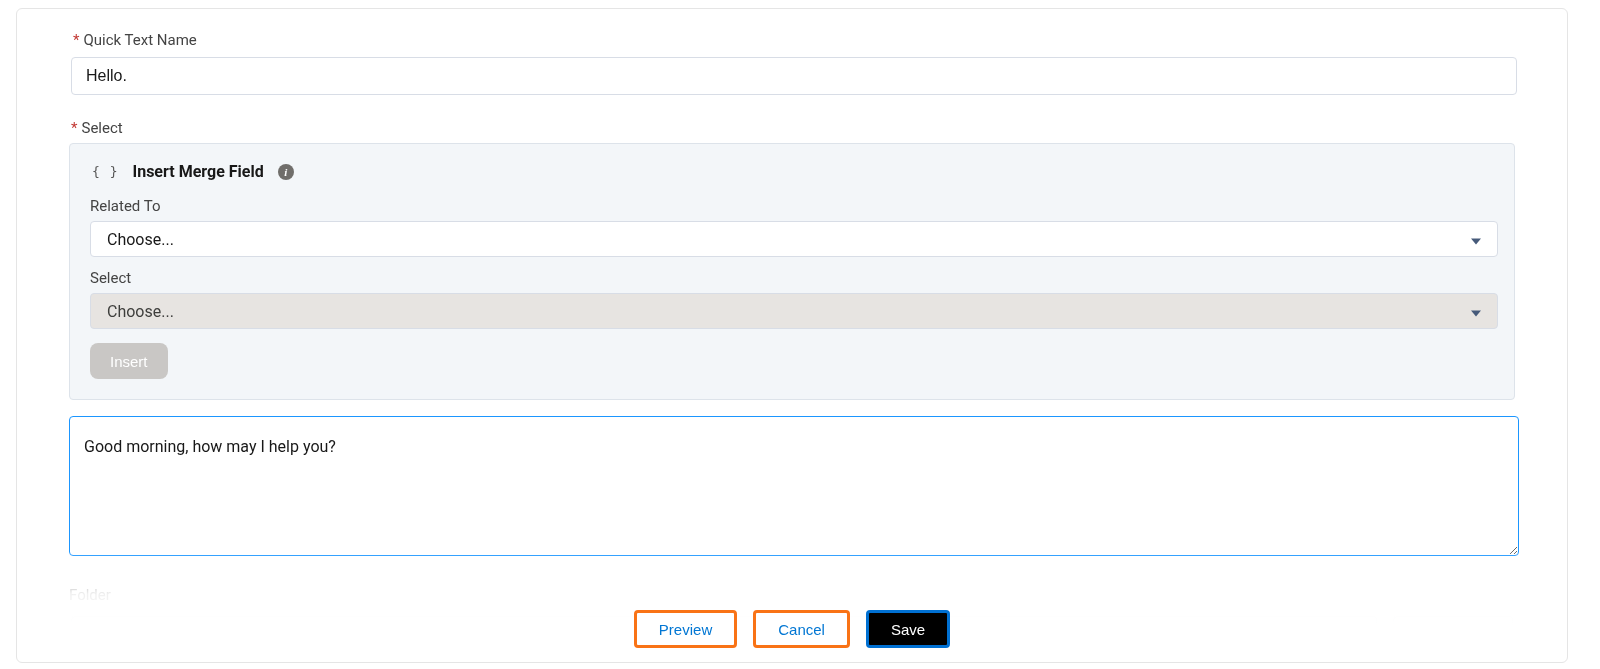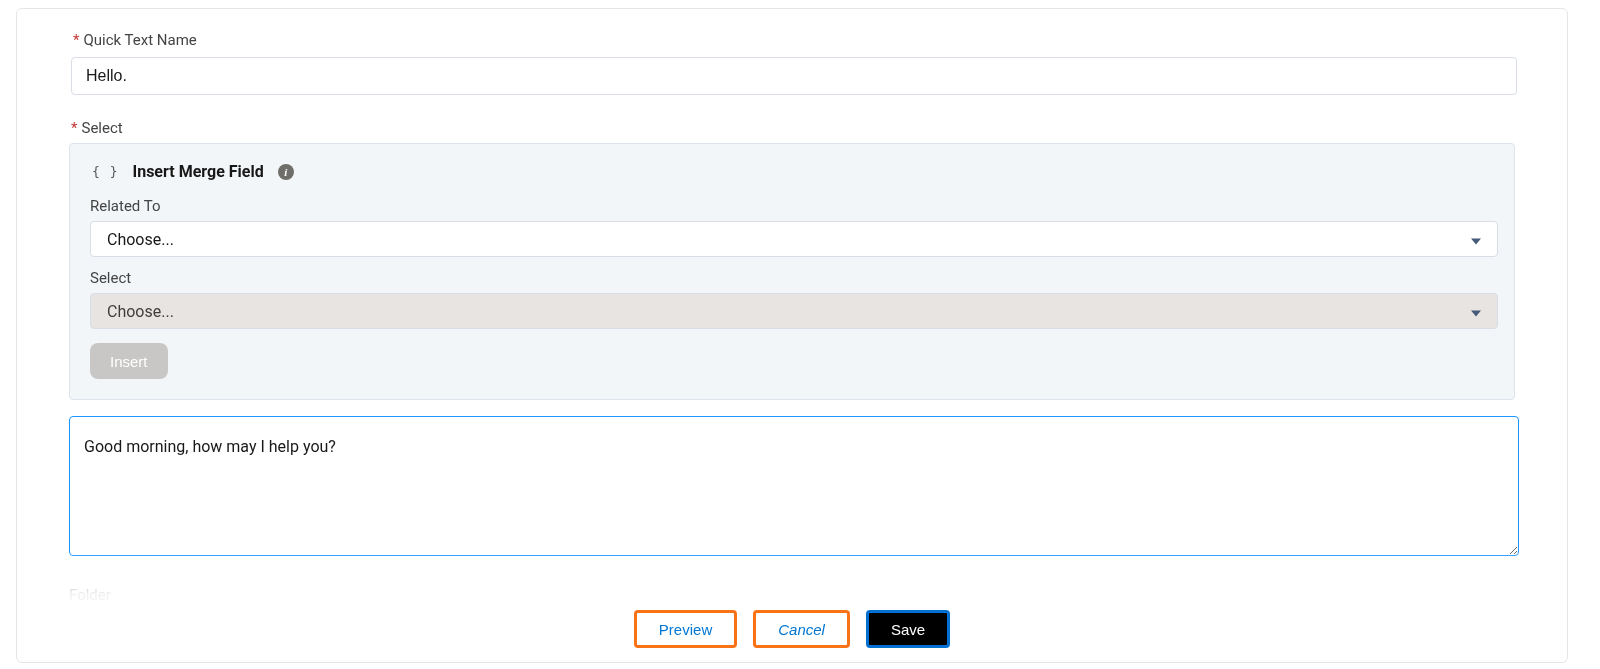--- a/index.html
+++ b/index.html
@@ -193,21 +193,21 @@
   .btn {
     height: 38px;
     padding: 0 22px;
     border: 3px solid #f97316;
     border-radius: 4px;
     background: #fff;
     color: #0176d3;
     font-size: 15px;
     cursor: pointer;
   }
-  .btn.cancel { color: #0176d3; font-style: italic; }
+  .btn.cancel { color: #0176d3; }
   .btn.primary {
     background: #000000;
     border-color: #0070d2;
     color: #fff;
   }
 
   .ghost-text {
     position: absolute;
     left: 60px;
     bottom: 18px;

